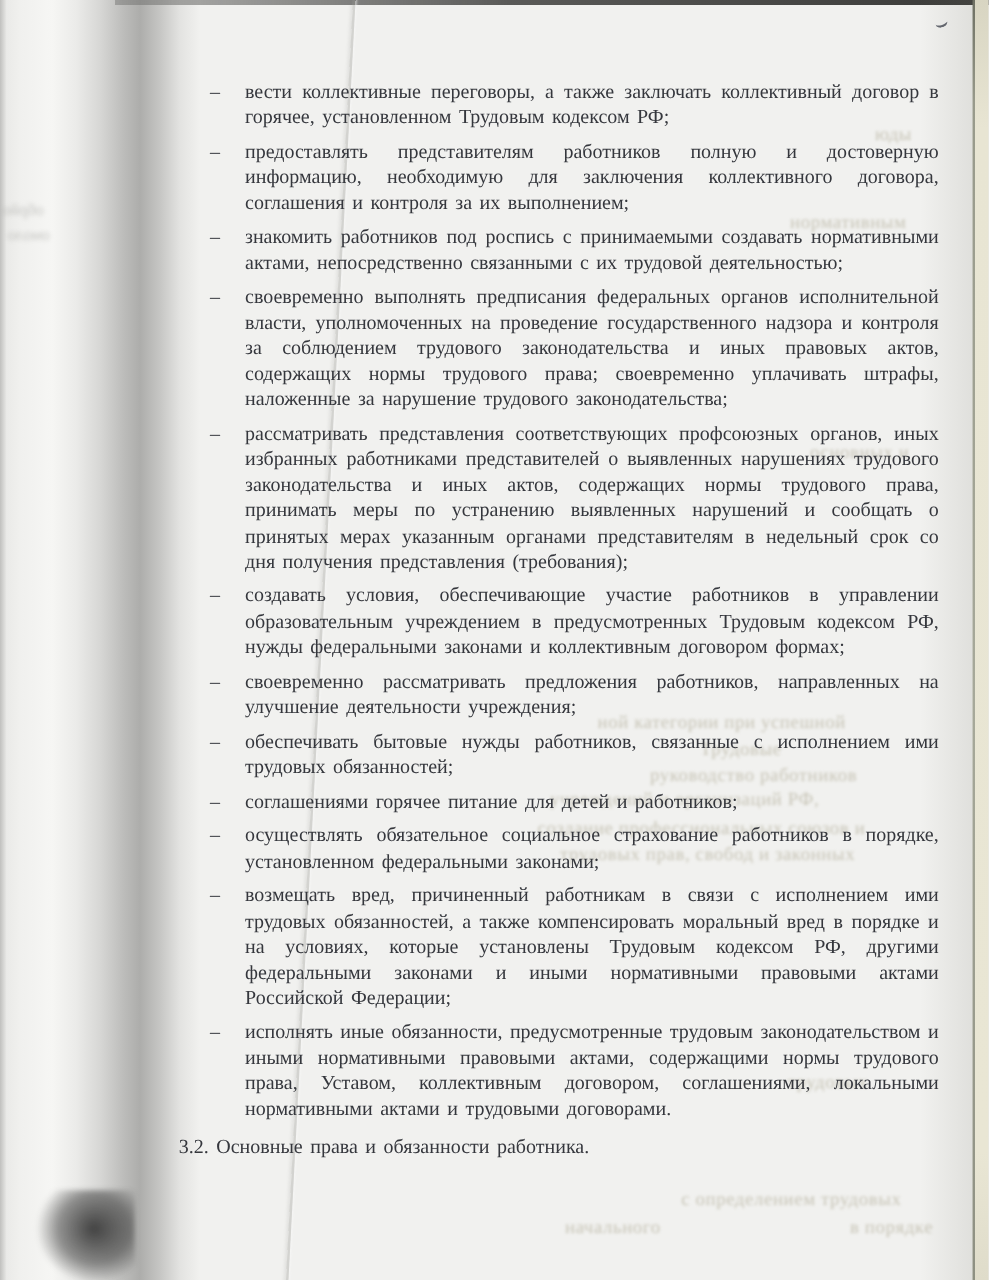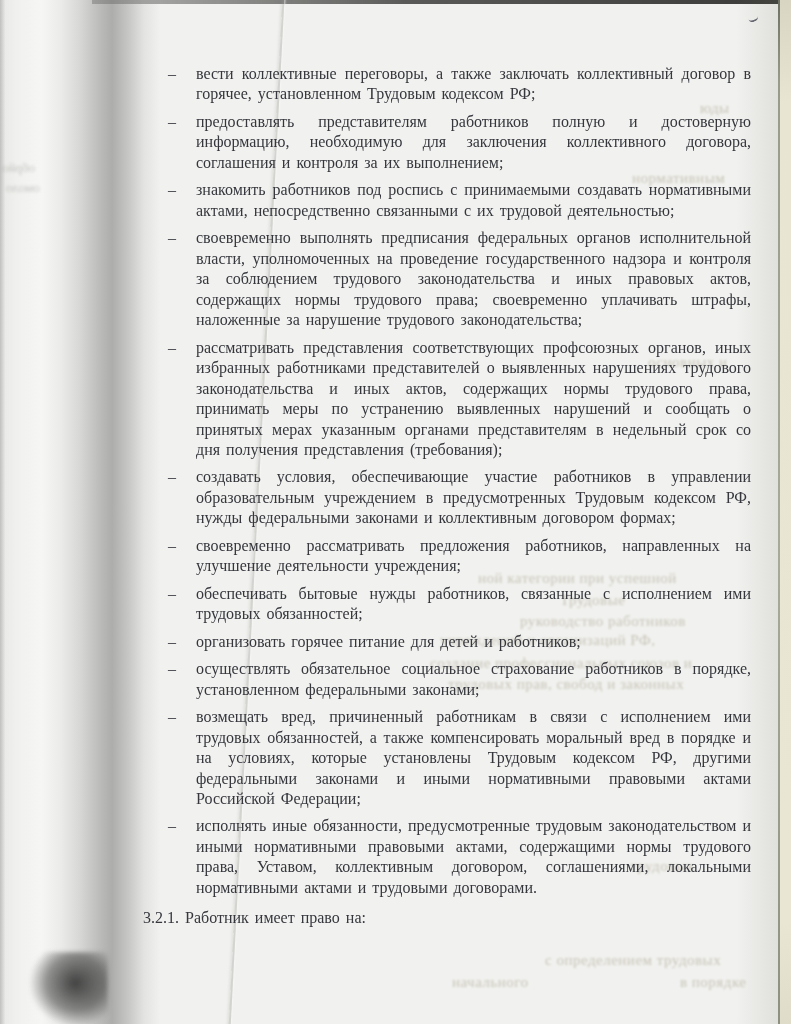--- a/index.html
+++ b/index.html
@@ -142,31 +142,31 @@
       <li>
         <span class="dash">–</span>
         <span class="txt">своевременно рассматривать предложения работников, направленных на улучшение деятельности учреждения;</span>
       </li>
       <li>
         <span class="dash">–</span>
         <span class="txt">обеспечивать бытовые нужды работников, связанные с исполнением ими трудовых обязанностей;</span>
       </li>
       <li>
         <span class="dash">–</span>
-        <span class="txt">организовать горячее питание для детей и работников;</span>
+        <span class="txt">соглашениями горячее питание для детей и работников;</span>
       </li>
       <li>
         <span class="dash">–</span>
         <span class="txt">осуществлять обязательное социальное страхование работников в порядке, установленном федеральными законами;</span>
       </li>
       <li>
         <span class="dash">–</span>
         <span class="txt">возмещать вред, причиненный работникам в связи с исполнением ими трудовых обязанностей, а также компенсировать моральный вред в порядке и на условиях, которые установлены Трудовым кодексом РФ, другими федеральными законами и иными нормативными правовыми актами Российской Федерации;</span>
       </li>
       <li>
         <span class="dash">–</span>
         <span class="txt">исполнять иные обязанности, предусмотренные трудовым законодательством и иными нормативными правовыми актами, содержащими нормы трудового права, Уставом, коллективным договором, соглашениями, локальными нормативными актами и трудовыми договорами.</span>
       </li>
     </ul>
-    <p class="sec">3.2.1. Работник имеет право на:</p>
+    <p class="sec">3.2. Основные права и обязанности работника.</p>
   </div>
 
 </div>
 
 </body></html>

